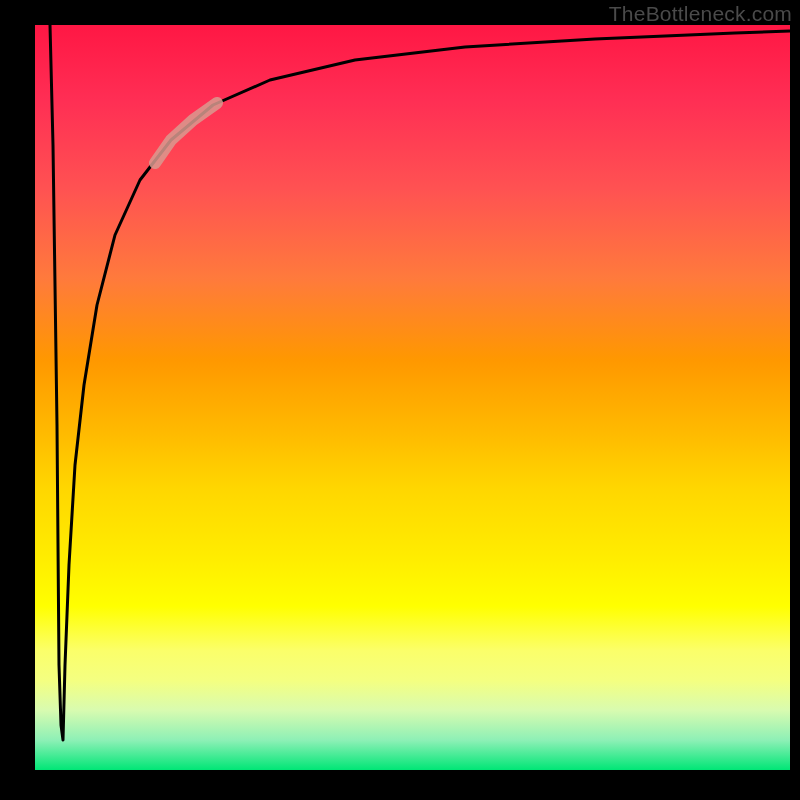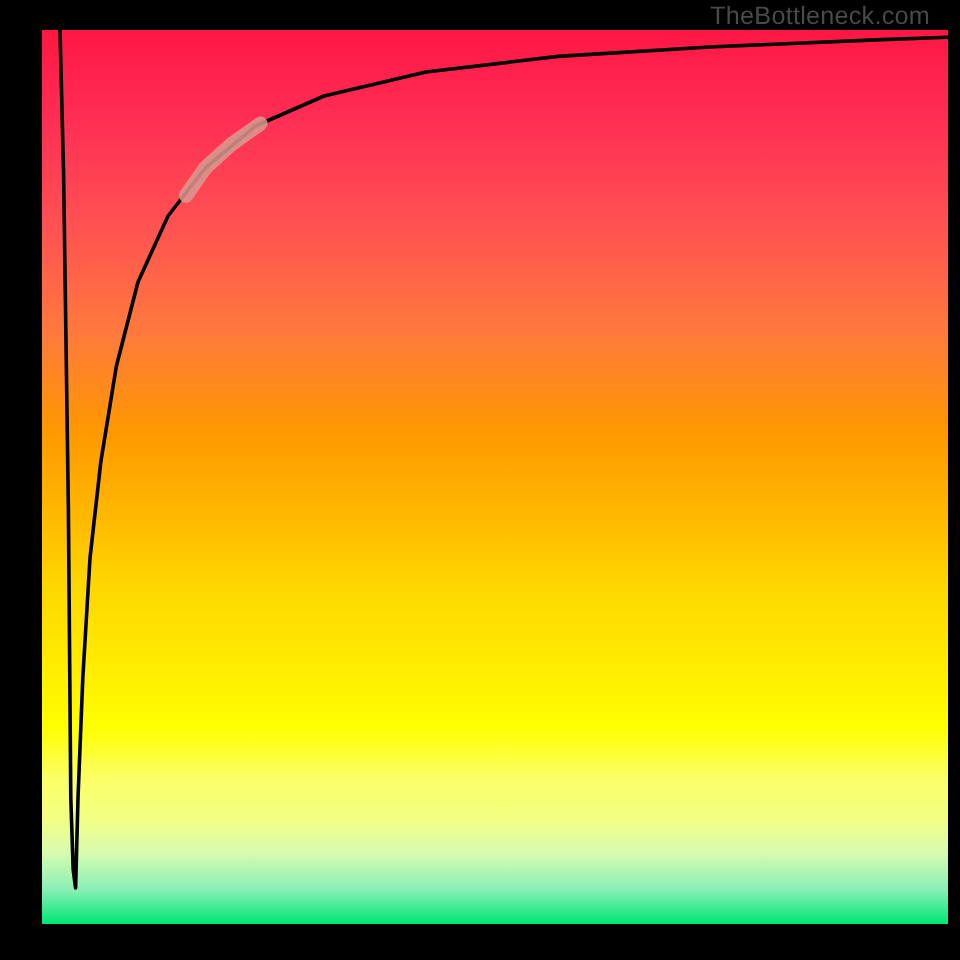--- a/index.html
+++ b/index.html
@@ -37,21 +37,21 @@
   .curve-svg {
     position: absolute;
     left: 0;
     top: 0;
     width: 100%;
     height: 100%;
   }
   .watermark {
     position: absolute;
     top: 2px;
-    right: 25px;
+    right: 8px;
     color: #4a4a4a;
     font-size: 21px;
     font-weight: 500;
     letter-spacing: 0.2px;
   }
 </style>
 </head>
 <body>
 
 <div class="frame">

